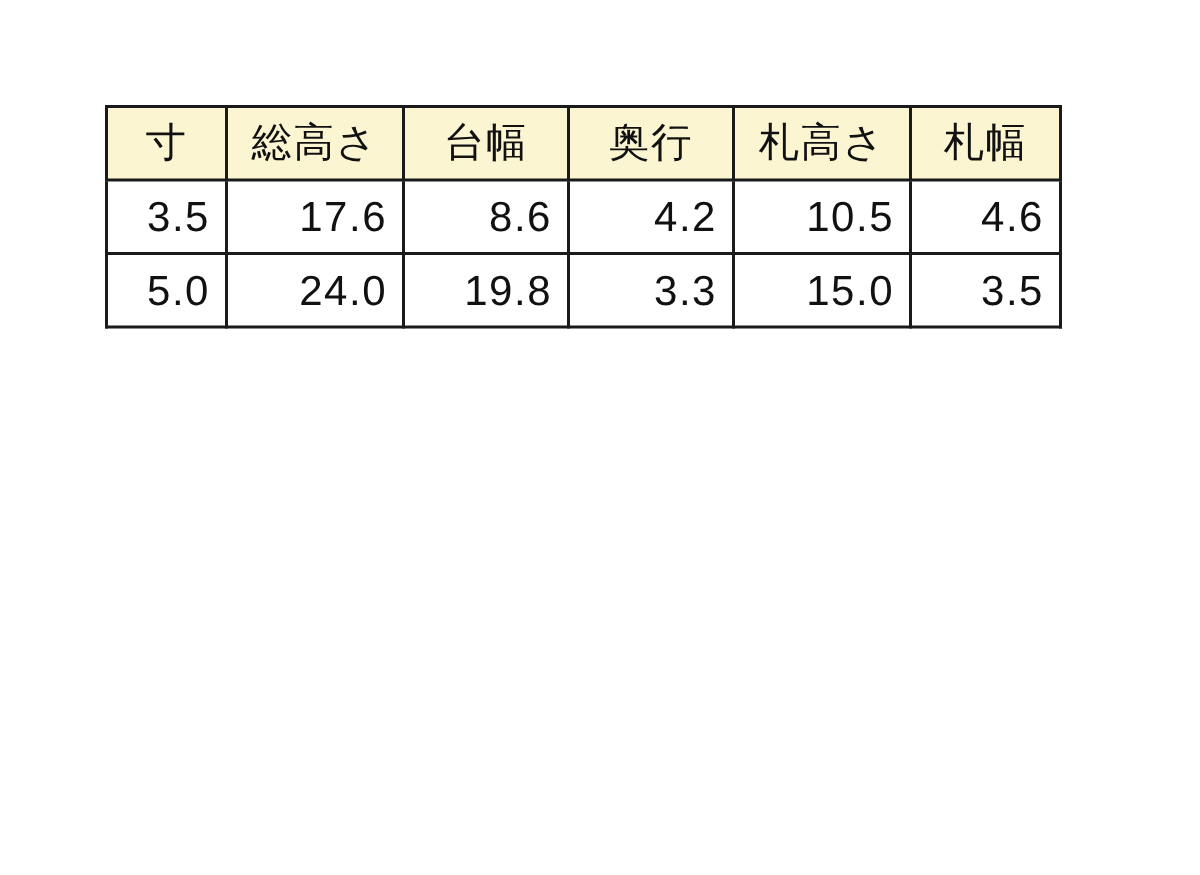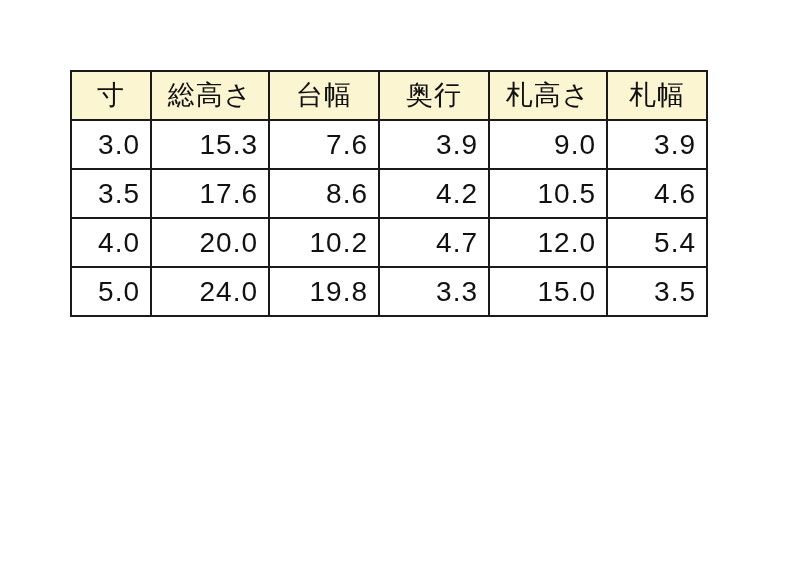--- a/index.html
+++ b/index.html
@@ -78,42 +78,26 @@
           <th>寸</th>
           <th>総高さ</th>
           <th>台幅</th>
           <th>奥行</th>
           <th>札高さ</th>
           <th>札幅</th>
         </tr>
       </thead>
       <tbody>
         <tr>
-          <td>3.0</td>
-          <td>15.3</td>
-          <td>7.6</td>
-          <td>3.9</td>
-          <td>9.0</td>
-          <td>3.9</td>
-        </tr>
-        <tr>
           <td>3.5</td>
           <td>17.6</td>
           <td>8.6</td>
           <td>4.2</td>
           <td>10.5</td>
           <td>4.6</td>
-        </tr>
-        <tr>
-          <td>4.0</td>
-          <td>20.0</td>
-          <td>10.2</td>
-          <td>4.7</td>
-          <td>12.0</td>
-          <td>5.4</td>
         </tr>
         <tr>
           <td>5.0</td>
           <td>24.0</td>
           <td>19.8</td>
           <td>3.3</td>
           <td>15.0</td>
           <td>3.5</td>
         </tr>
       </tbody>

